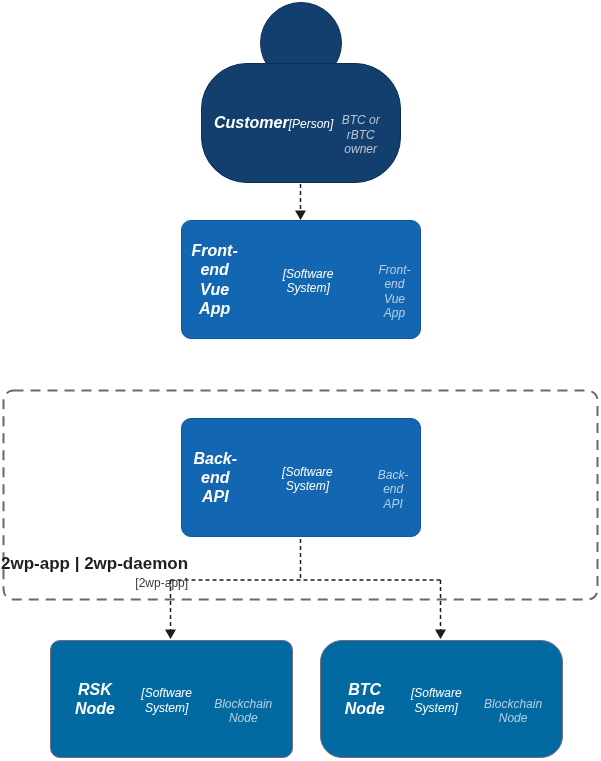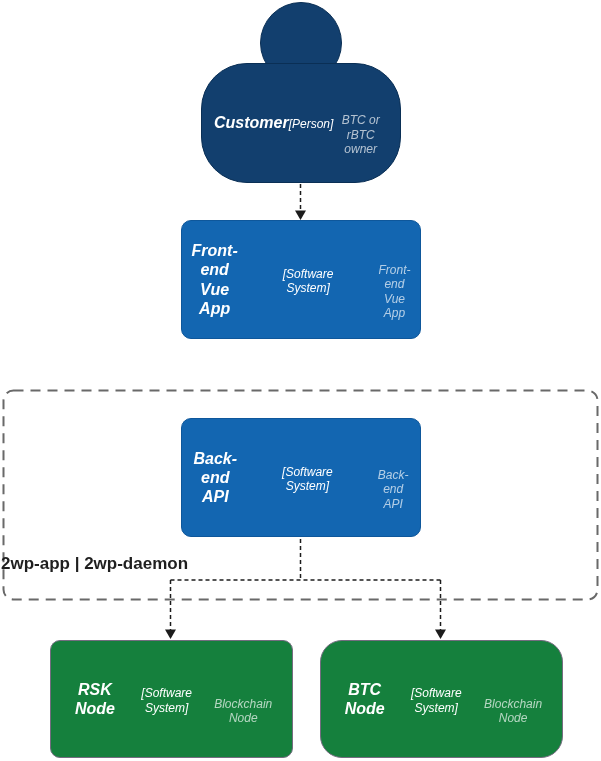--- a/index.html
+++ b/index.html
@@ -83,21 +83,21 @@
     border: 1px solid #0E579B;
     gap: 45px;
   }
   .system-frontend { left: 181px; top: 220px; }
   .system-backend  { left: 181px; top: 418px; }
   
   .external {
     width: 243px;
     height: 118px;
     border-radius: 10px;
-    background: #15803d;
+    background: #0369a1;
     border: 1px solid #746C80;
     justify-content: space-between;
   }
   .external-rsk { left: 50px;  top: 640px; }
   .external-btc { left: 320px; top: 640px; border-radius: 22px; }
   
   .boundary-label {
     position: absolute;
     left: 1px;
     top: 555px;
@@ -142,20 +142,21 @@
   </div>
 
   <div class="node system system-frontend">
     <div class="title">Front-end Vue App</div>
     <div class="type">[Software System]</div>
     <div class="desc">Front-end Vue App</div>
   </div>
 
   <div class="boundary-label">
     <div class="b-title">2wp-app | 2wp-daemon</div>
+    <div class="b-sub">[2wp-app]</div>
   </div>
 
   <div class="node system system-backend">
     <div class="title">Back-end API</div>
     <div class="type">[Software System]</div>
     <div class="desc">Back-end API</div>
   </div>
 
   <div class="node external external-rsk">
     <div class="title">RSK Node</div>

